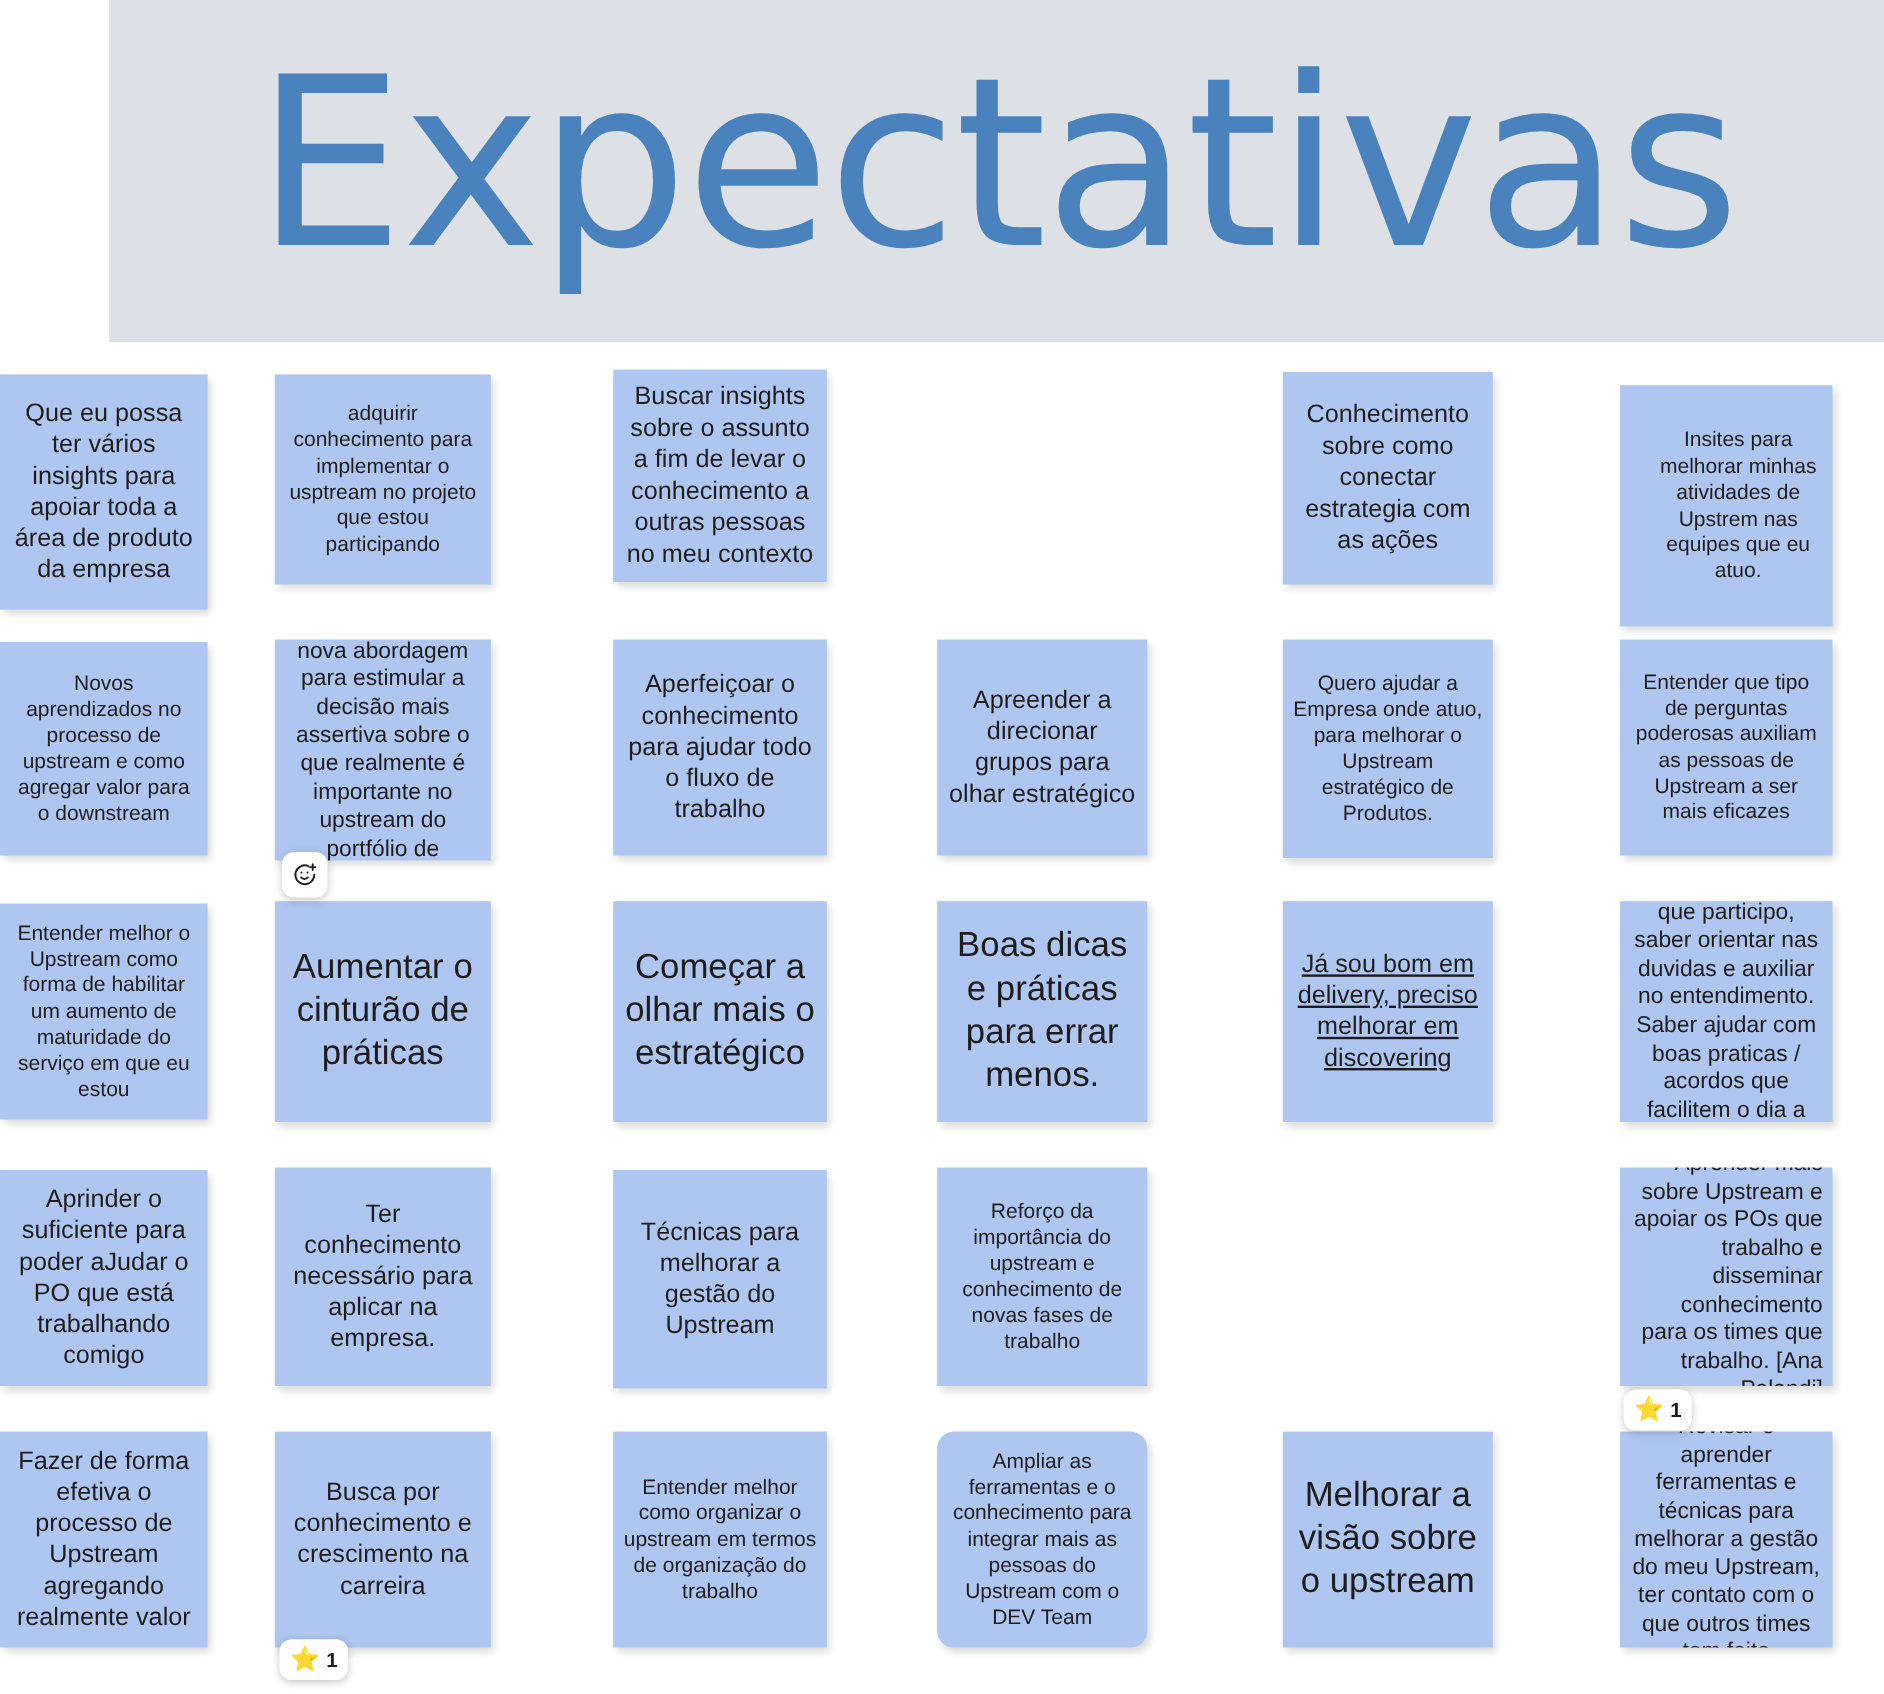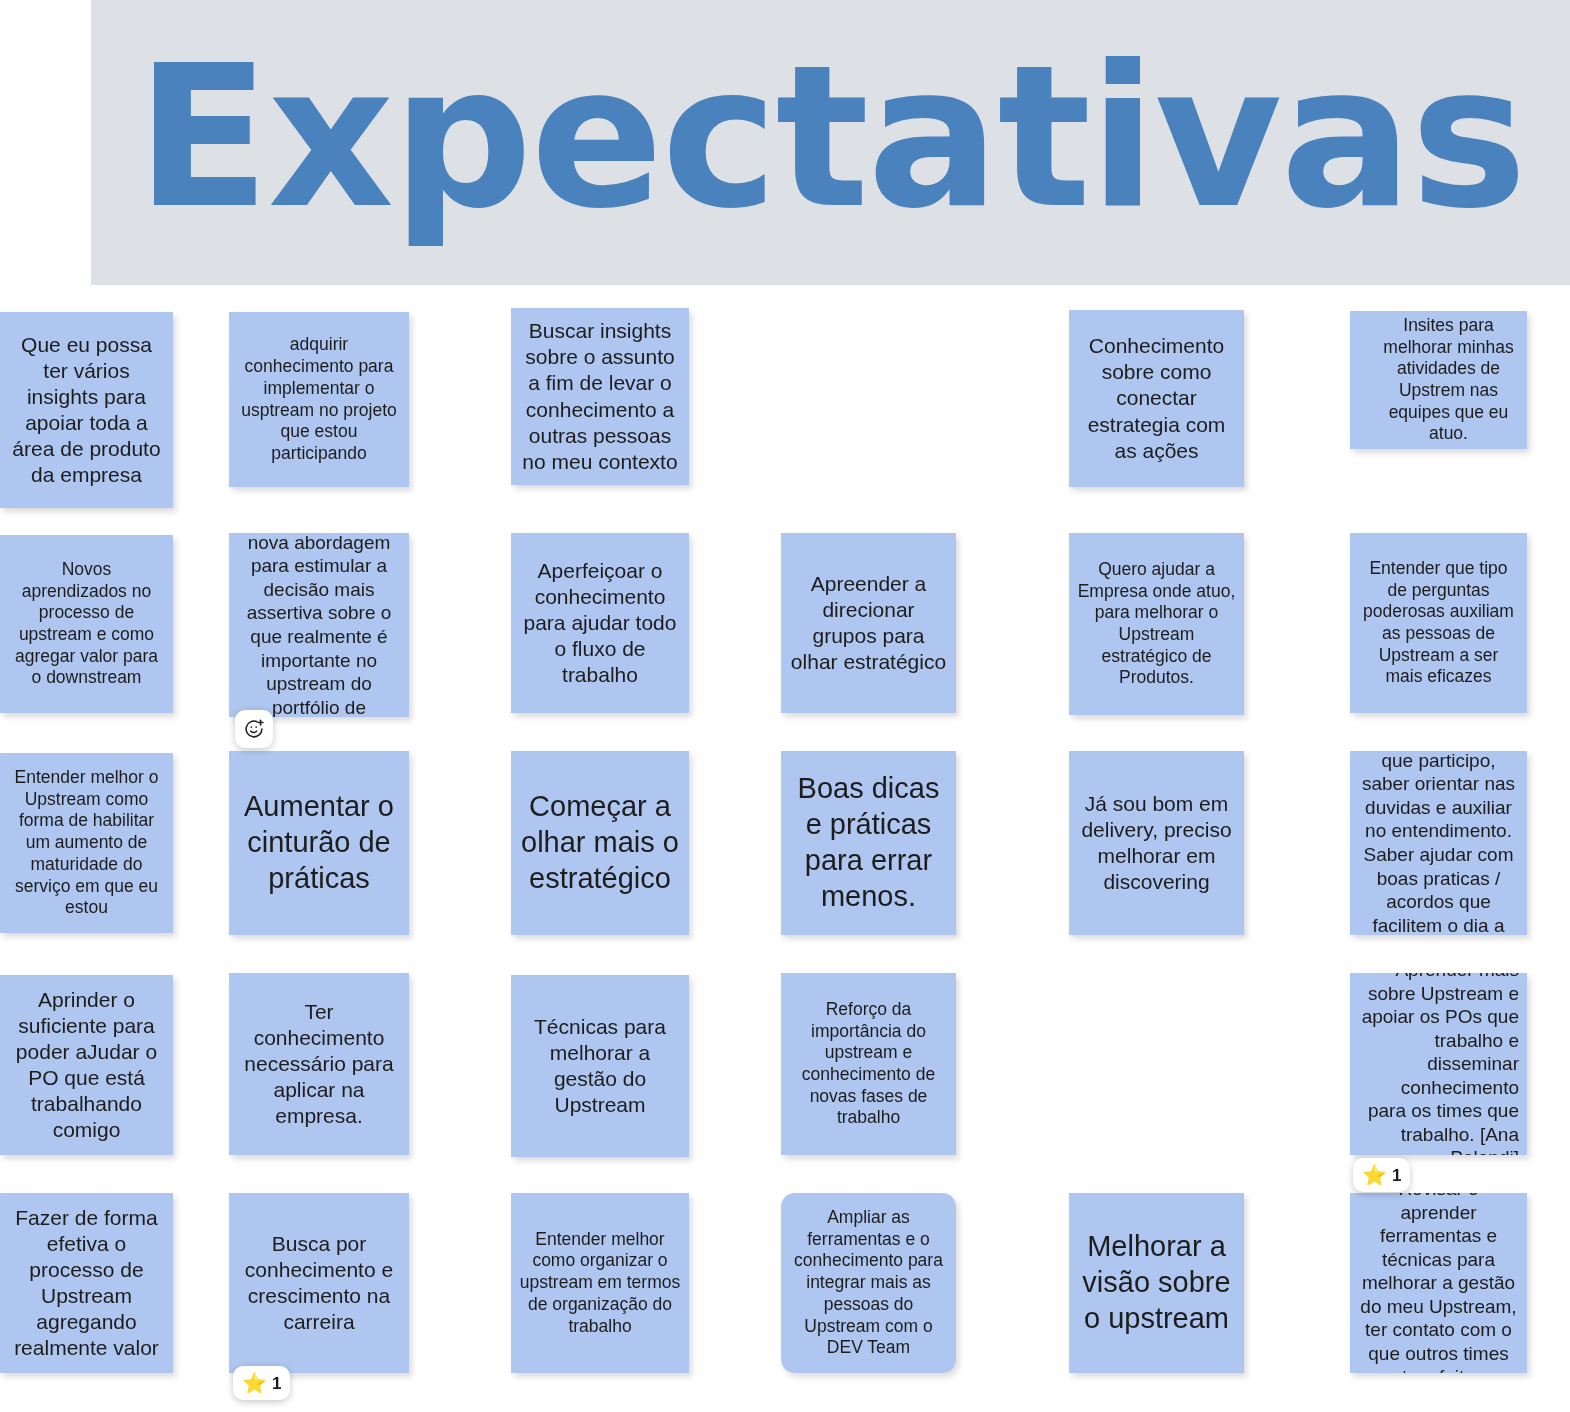--- a/index.html
+++ b/index.html
@@ -24,21 +24,21 @@
     height: 285px;
     background: #dde1e5;
     display: flex;
     align-items: center;
     justify-content: center;
     overflow: hidden;
   }
   #board-title {
     font-family: "DejaVu Sans", "Liberation Sans", sans-serif;
     font-size: 196px;
-    font-weight: 700;
+    font-weight: 400;
     color: #4a82bd;
     letter-spacing: -2px;
     line-height: 1;
     white-space: nowrap;
     transform: translateY(-6px);
   }
 
   
   #sticky-board {
     position: absolute;
@@ -123,21 +123,21 @@
   </div>
   <div class="sticky-note size-sm" style="left:229px; top:27px; width:180px; height:175px;">
     <span class="note-text">adquirir conhecimento para implementar o usptream no projeto que estou participando</span>
   </div>
   <div class="sticky-note size-md" style="left:511px; top:23px; width:178px; height:177px;">
     <span class="note-text">Buscar insights sobre o assunto a fim de levar o conhecimento a outras pessoas no meu contexto</span>
   </div>
   <div class="sticky-note size-md" style="left:1069px; top:25px; width:175px; height:177px;">
     <span class="note-text">Conhecimento sobre como conectar estrategia com as ações</span>
   </div>
-  <div class="sticky-note size-sm" style="left:1350px; top:26px; width:177px; height:138px;padding-left:28px;">
+  <div class="sticky-note size-sm" style="left:1350px; top:36px; width:177px; height:201px;padding-left:28px;">
     <span class="note-text">Insites para melhorar minhas atividades de Upstrem nas equipes que eu atuo.</span>
   </div>
 
   <div class="sticky-note size-sm" style="left:0px; top:250px; width:173px; height:178px;">
     <span class="note-text">Novos aprendizados no processo de upstream e como agregar valor para o downstream</span>
   </div>
   <div class="sticky-note size-xs" style="left:229px; top:248px; width:180px; height:184px;">
     <span class="note-text">Aprender uma nova abordagem para estimular a decisão mais assertiva sobre o que realmente é importante no upstream do portfólio de projetos.</span>
   </div>
   <div class="sticky-note size-md" style="left:511px; top:248px; width:178px; height:180px;">
@@ -169,21 +169,21 @@
   </div>
   <div class="sticky-note size-lg" style="left:229px; top:466px; width:180px; height:184px;">
     <span class="note-text">Aumentar o cinturão de práticas</span>
   </div>
   <div class="sticky-note size-lg" style="left:511px; top:466px; width:178px; height:184px;">
     <span class="note-text">Começar a olhar mais o estratégico</span>
   </div>
   <div class="sticky-note size-lg" style="left:781px; top:466px; width:175px; height:184px;">
     <span class="note-text">Boas dicas e práticas para errar menos.</span>
   </div>
-  <div class="sticky-note size-md" style="left:1069px; top:466px; width:175px; height:184px;">
+  <div class="sticky-note size-md" style="left:1069px; top:466px; width:175px; height:184px;text-decoration:underline;">
     <span class="note-text">Já sou bom em delivery, preciso melhorar em discovering</span>
   </div>
   <div class="sticky-note size-xs" style="left:1350px; top:466px; width:177px; height:184px;">
     <span class="note-text">Apoiar a atuação dos POs dos times que participo, saber orientar nas duvidas e auxiliar no entendimento. Saber ajudar com boas praticas / acordos que facilitem o dia a dia deles e do time.</span>
   </div>
 
   <div class="sticky-note size-md" style="left:0px; top:690px; width:173px; height:180px;">
     <span class="note-text">Aprinder o suficiente para poder aJudar o PO que está trabalhando comigo</span>
   </div>
   <div class="sticky-note size-md" style="left:229px; top:688px; width:180px; height:182px;">

